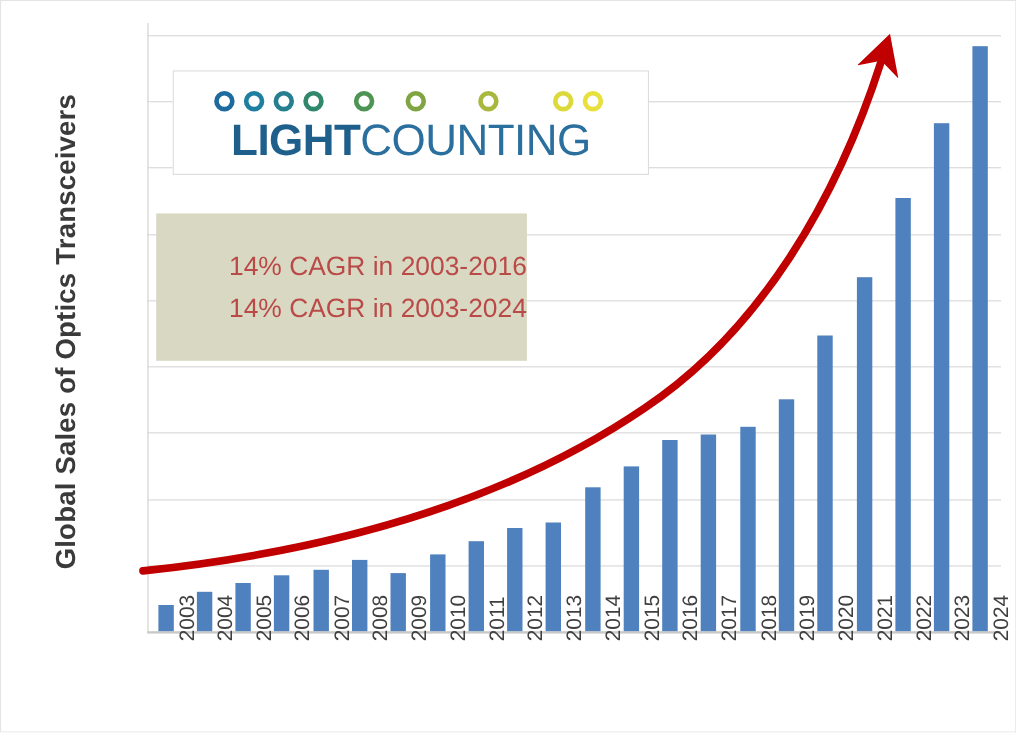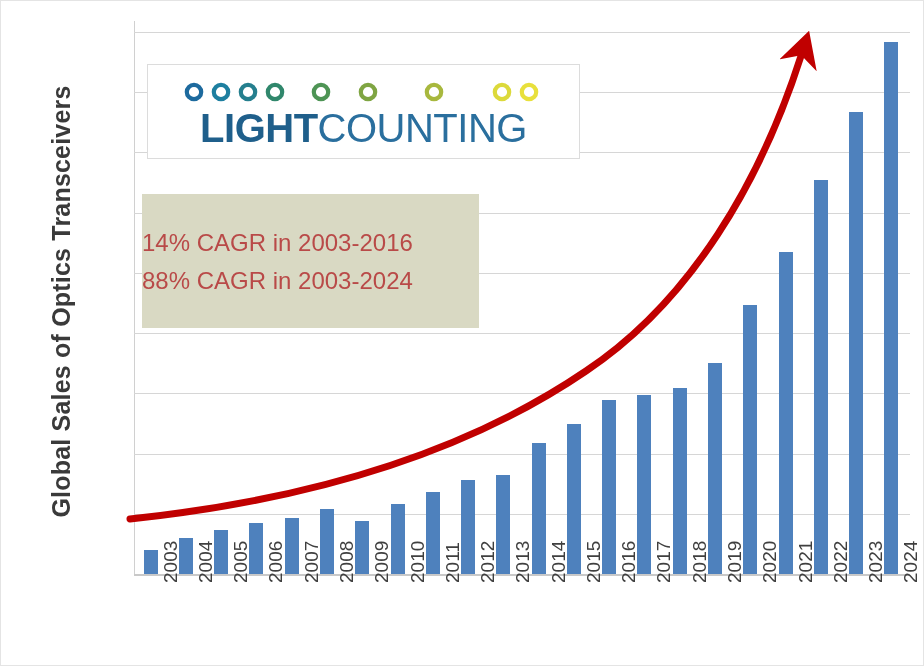--- a/index.html
+++ b/index.html
@@ -107,21 +107,21 @@
     left: 0px;
     top: 0px;
     width: 924px;
     height: 666px;
     pointer-events: none;
   }
 
   
   #logo-card {
     position: absolute;
-    left: 146px;
+    left: 156px;
     top: 63px;
     width: 433px;
     height: 95px;
     background: #ffffff;
     border: 1px solid #dcdcdc;
     box-sizing: border-box;
   }
   #logo-line-svg {
     position: absolute;
     left: 24px;
@@ -153,21 +153,21 @@
   #annotation {
     position: absolute;
     left: 141px;
     top: 193px;
     width: 337px;
     height: 134px;
     background: #d9d9c3;
     box-sizing: border-box;
     display: flex;
     flex-direction: column;
-    align-items: flex-start;
+    align-items: flex-end;
     justify-content: center;
     padding-top: 2px;
   }
   .anno-line {
     font-size: 24px;
     color: #b94a48;
     line-height: 38px;
     white-space: nowrap;
   }
 </style>
@@ -324,16 +324,16 @@
           <circle cx="357" cy="15" r="7.2" fill="#ffffff" stroke="#E8E03C"></circle>
         </g>
     </svg>
     <div id="logo-wordmark">
       <span id="logo-light">LIGHT</span><span id="logo-counting">COUNTING</span>
     </div>
   </div>
 
   <div id="annotation">
     <div class="anno-line">14% CAGR in 2003-2016</div>
-    <div class="anno-line">88% CAGR in 2003-2024</div>
+    <div class="anno-line">14% CAGR in 2003-2024</div>
   </div>
 
 </div>
 
 </body></html>

